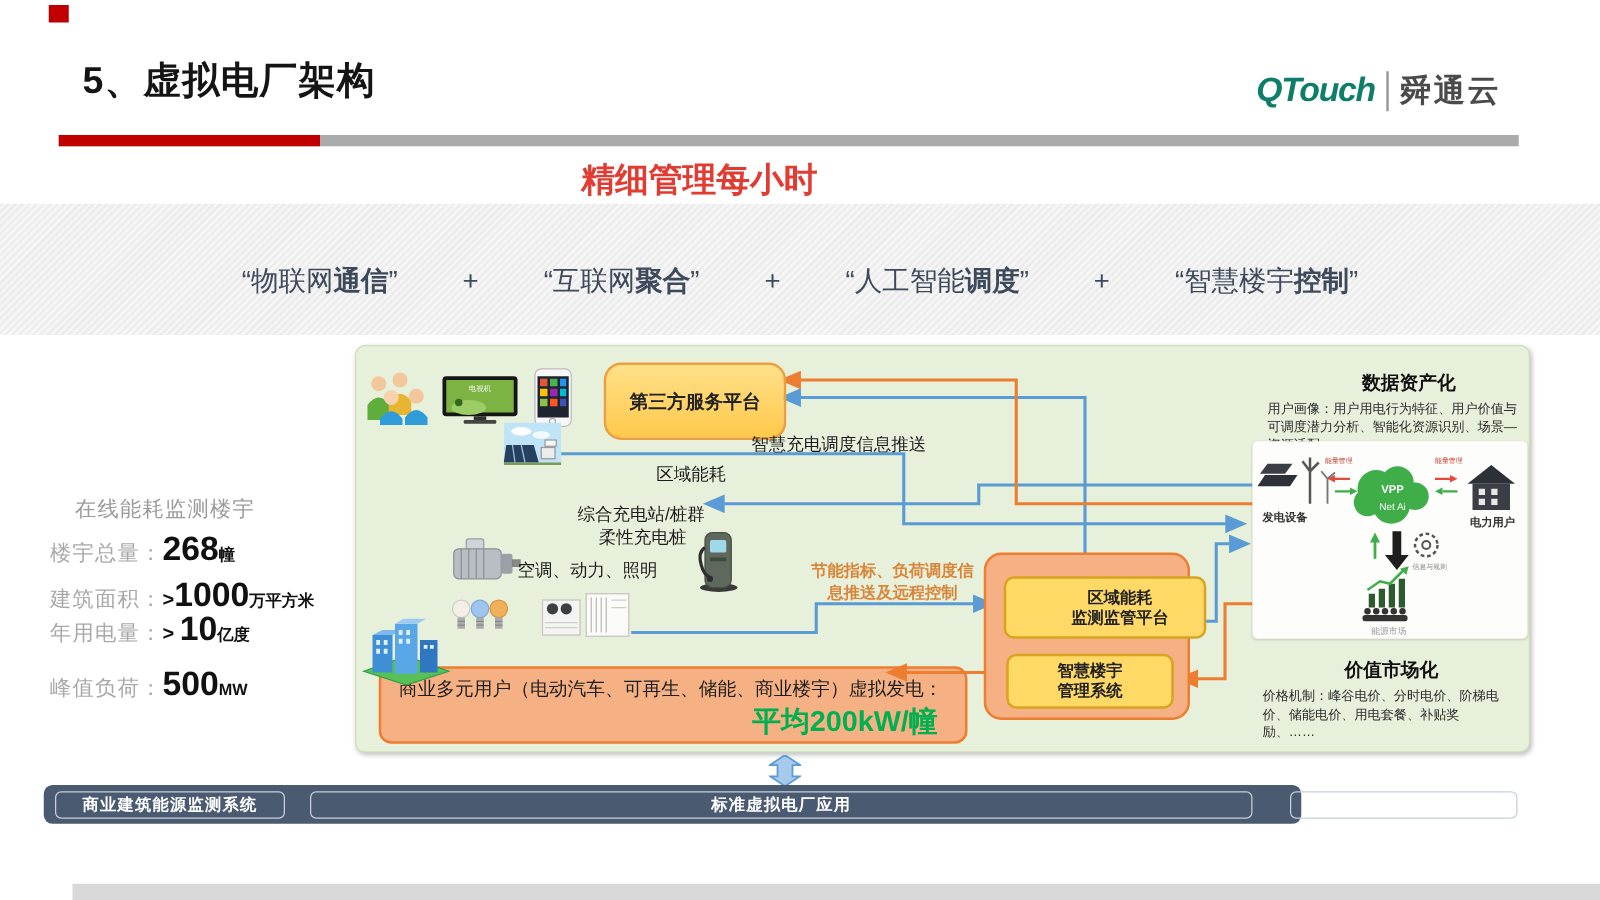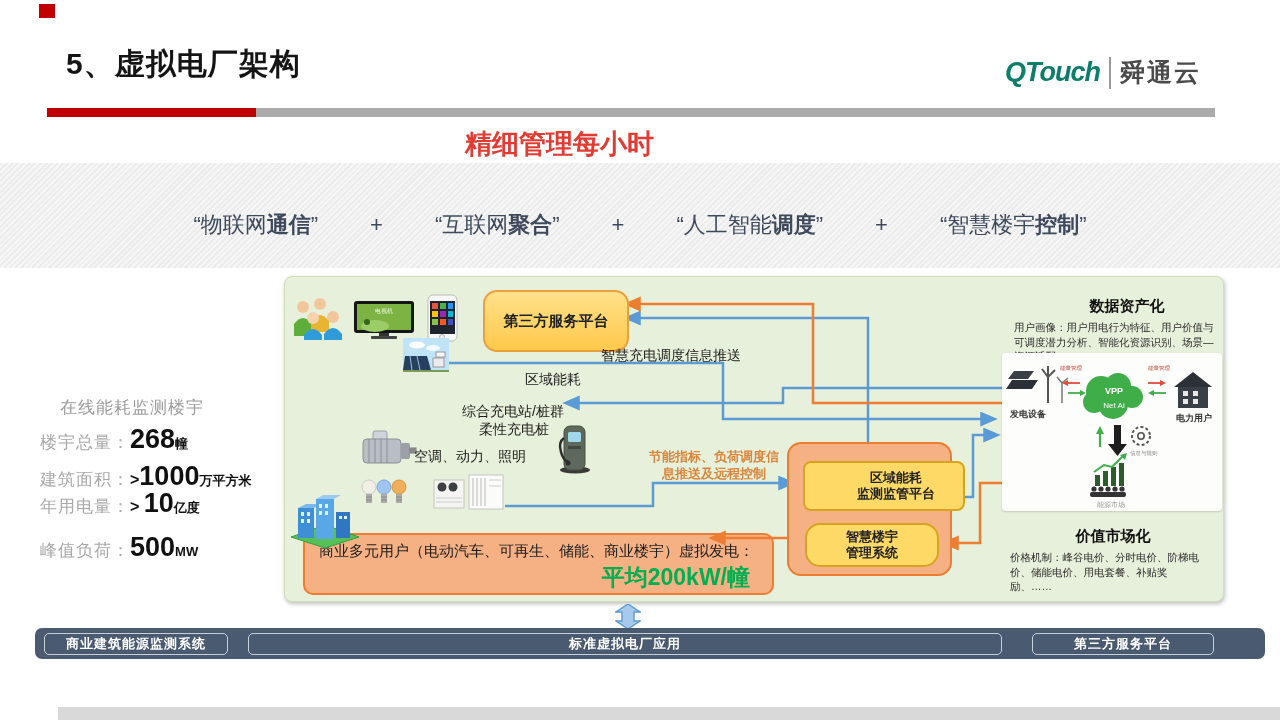--- a/index.html
+++ b/index.html
@@ -46,21 +46,21 @@
     font-size:13px;font-weight:800;color:#222;line-height:16px;z-index:4;}
   .user-box{left:303px;top:533px;width:467px;height:58px;background:#F5B183;border:2px solid #ED7D31;
     border-radius:10px;z-index:1;}
   .user-text{position:absolute;left:14px;top:7px;font-size:15px;color:#1c1c1c;white-space:nowrap;}
   .user-value{position:absolute;right:22px;top:27px;font-size:23px;font-weight:800;color:#00B050;}
   .side-title{font-size:15px;font-weight:800;color:#111;text-align:center;}
   .side-text{font-size:10.5px;line-height:14.5px;color:#2b2b2b;}
   .white-card{left:1002px;top:353px;width:220px;height:158px;background:#FDFDFC;border-radius:4px;
     box-shadow:0 1px 2px rgba(0,0,0,.15);z-index:3;}
   
-  .dark-bar{left:35px;top:628px;width:1230px;height:31px;background:#4A5A70;border-radius:7px;}
+  .dark-bar{left:35px;top:628px;width:1006px;height:31px;background:#4A5A70;border-radius:7px;}
   .bar-box{position:absolute;top:5px;height:20px;border:1px solid #C8D0DA;border-radius:5px;
     display:flex;align-items:center;justify-content:center;color:#fff;font-size:13px;font-weight:700;
     letter-spacing:1px;}
   .footer-strip{left:58px;top:707px;width:1222px;height:13px;background:#D9D9D9;}
   svg{display:block;}
   .overlay{left:0;top:0;z-index:2;pointer-events:none;}
   .z3{z-index:3;}
 </style>
 </head>
 <body>
@@ -244,21 +244,21 @@
   <div class="abs lbl z3" style="left:414px;top:448px;">空调、动力、照明</div>
   <div class="abs energy-note z3">
     <div>节能指标、负荷调度信</div>
     <div>息推送及远程控制</div>
   </div>
   <div class="abs container-box"></div>
   <div class="abs yellow-box" style="left:803px;top:461px;width:134px;height:46px;padding-left:24px;">
     <div>区域能耗</div>
     <div>监测监管平台</div>
   </div>
-  <div class="abs yellow-box" style="left:805px;top:523px;width:130px;height:40px;border-radius:15px;">
+  <div class="abs yellow-box" style="left:805px;top:523px;width:130px;height:40px;">
     <div>智慧楼宇</div>
     <div>管理系统</div>
   </div>
   <div class="abs user-box">
     <div class="user-text">商业多元用户（电动汽车、可再生、储能、商业楼宇）虚拟发电：</div>
     <div class="user-value">平均200kW/幢</div>
   </div>
 
   <div class="abs side-title" style="left:1032px;top:297px;width:190px;">数据资产化</div>
   <div class="abs side-text" style="left:1014px;top:320px;width:206px;">用户画像：用户用电行为特征、用户价值与可调度潜力分析、智能化资源识别、场景—资源适配……</div>

